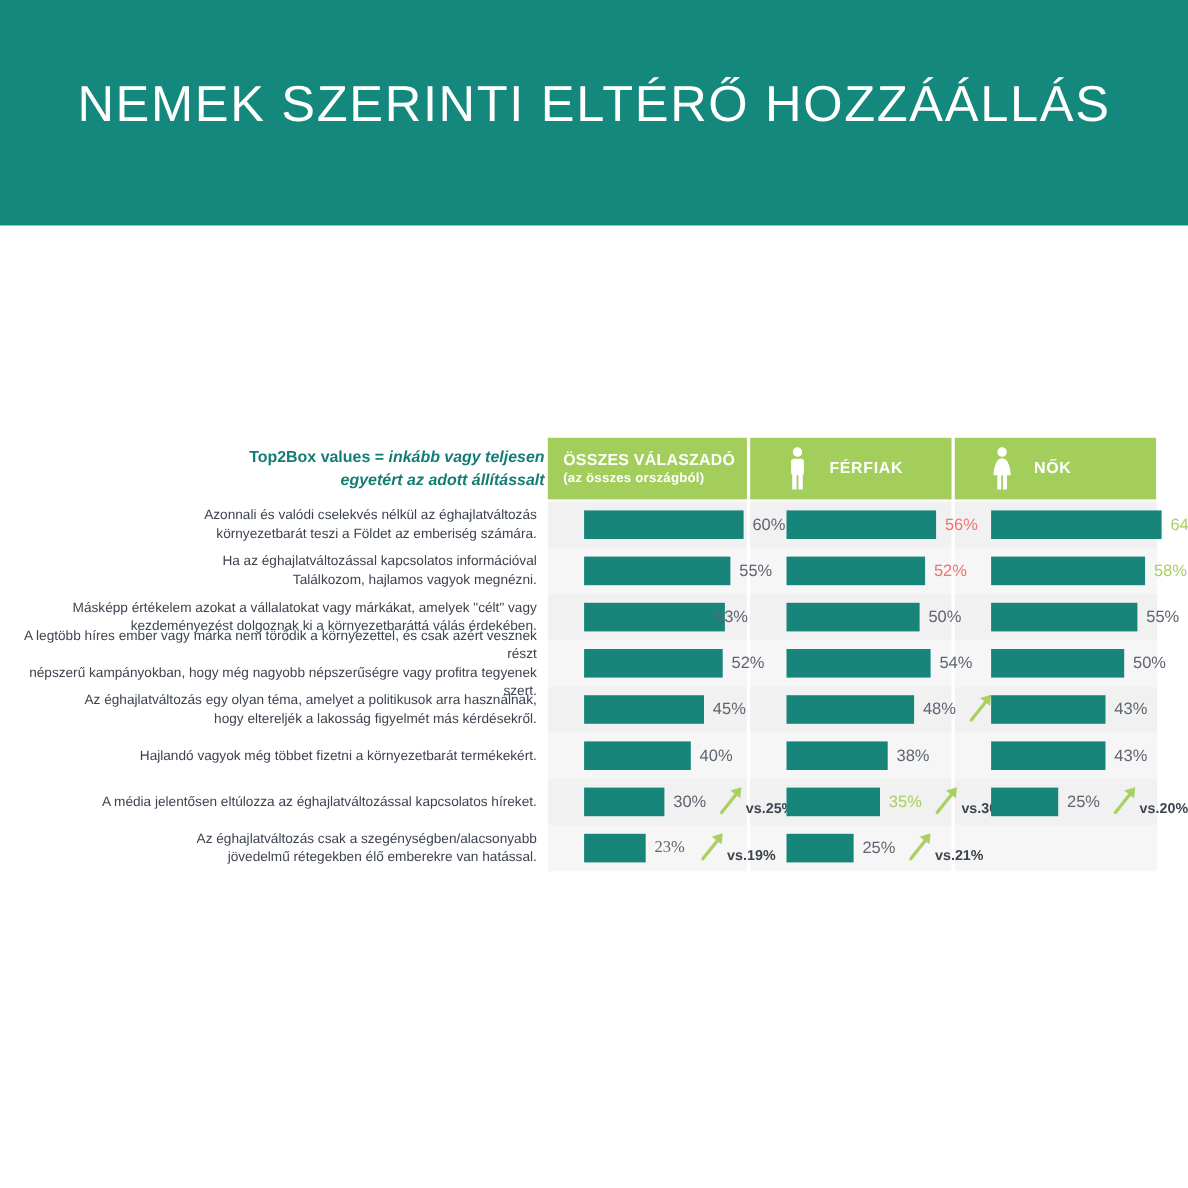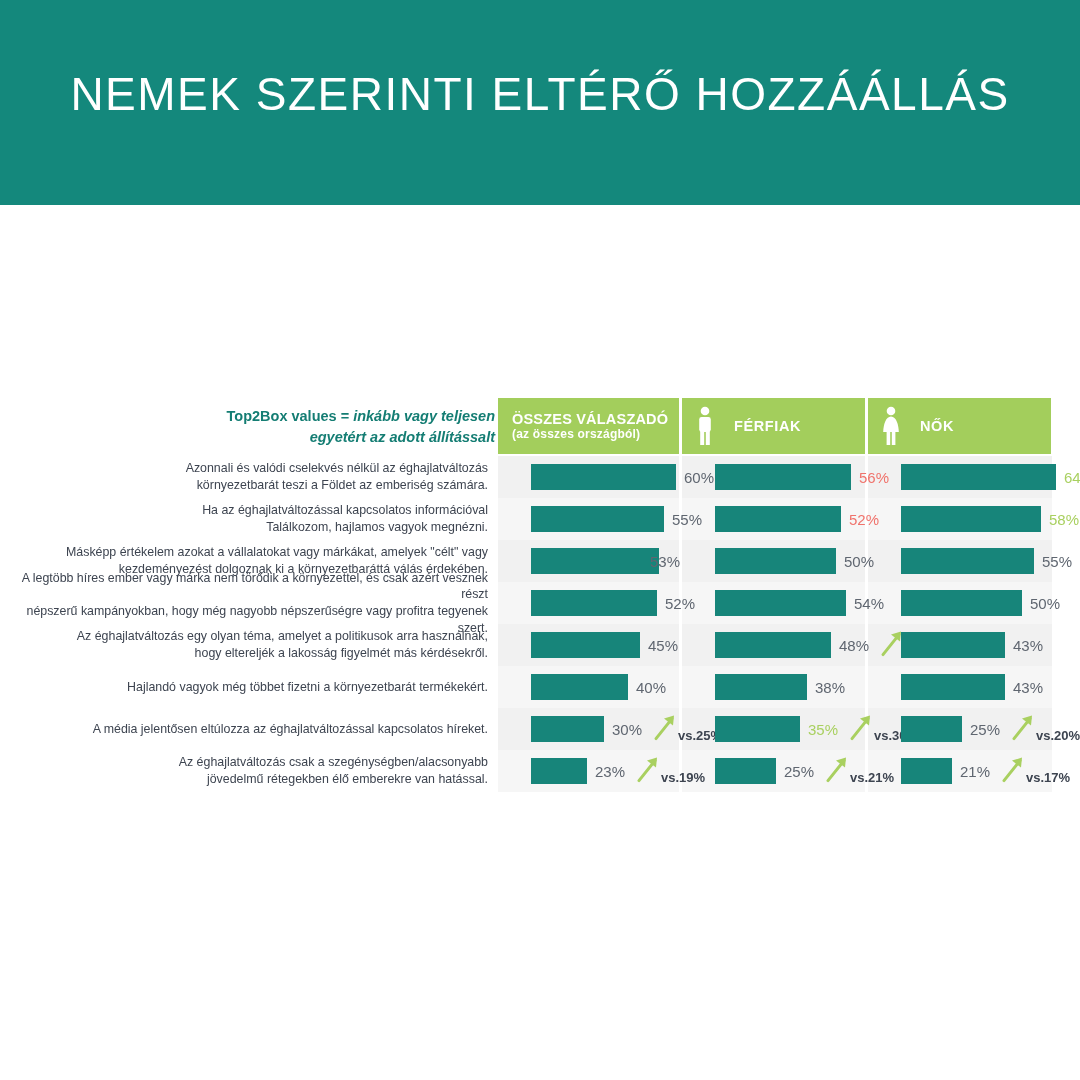--- a/index.html
+++ b/index.html
@@ -109,21 +109,21 @@
   }
   .hdr-all .l2 {
     font-size: 12px;
     font-weight: bold;
     letter-spacing: .2px;
     align-self: flex-start;
   }
   .hdr-g {
     width: 183px;
     justify-content: flex-start;
-    padding-left: 12px;
+    padding-left: 32px;
     gap: 18px;
   }
   .hdr-g .glabel {
     font-size: 14.5px;
     font-weight: bold;
     letter-spacing: .6px;
   }
   .person-icon {
     display: block;
     width: 22px;
@@ -443,43 +443,34 @@
             <div class="cellband c2"></div>
             <div class="cellband c3"></div>
             <div class="rowlabel">
               <div>
                 <div>Az éghajlatváltozás csak a szegénységben/alacsonyabb</div>
                 <div>jövedelmű rétegekben élő emberekre van hatással.</div>
               </div>
             </div>
             <div class="barcell c1">
               <div class="bar" style="width: 56px; background: rgb(23, 133, 122);"></div>
-              <div class="barval" style="left: 97px;">23%</div>
+              <div class="barval" style="left: 97px; font-family: Liberation Serif, serif;">23%</div>
               <svg class="arrow" viewBox="0 0 26 30" style="left: 137px;">
                 <path d="M4 27 L20 7" stroke="#a9d060" stroke-width="3" fill="none" stroke-linecap="round"></path>
                 <path d="M22 4 L21 14 L12 7 Z" fill="#a9d060"></path>
               </svg>
               <div class="delta" style="left: 163px; transform: translateY(-10%);">vs.19%</div>
             </div>
             <div class="barcell c2">
               <div class="bar" style="width: 61px; background: rgb(23, 133, 122);"></div>
               <div class="barval" style="left: 102px;">25%</div>
               <svg class="arrow" viewBox="0 0 26 30" style="left: 142px;">
                 <path d="M4 27 L20 7" stroke="#a9d060" stroke-width="3" fill="none" stroke-linecap="round"></path>
                 <path d="M22 4 L21 14 L12 7 Z" fill="#a9d060"></path>
               </svg>
               <div class="delta" style="left: 168px; transform: translateY(-10%);">vs.21%</div>
             </div>
-            <div class="barcell c3">
-              <div class="bar" style="width: 51px; background: rgb(23, 133, 122);"></div>
-              <div class="barval" style="left: 92px;">21%</div>
-              <svg class="arrow" viewBox="0 0 26 30" style="left: 132px;">
-                <path d="M4 27 L20 7" stroke="#a9d060" stroke-width="3" fill="none" stroke-linecap="round"></path>
-                <path d="M22 4 L21 14 L12 7 Z" fill="#a9d060"></path>
-              </svg>
-              <div class="delta" style="left: 158px; transform: translateY(-10%);">vs.17%</div>
-            </div>
           </div>
         </div>
 
     </div>
   </div>
 </div>
 
 </body></html>

